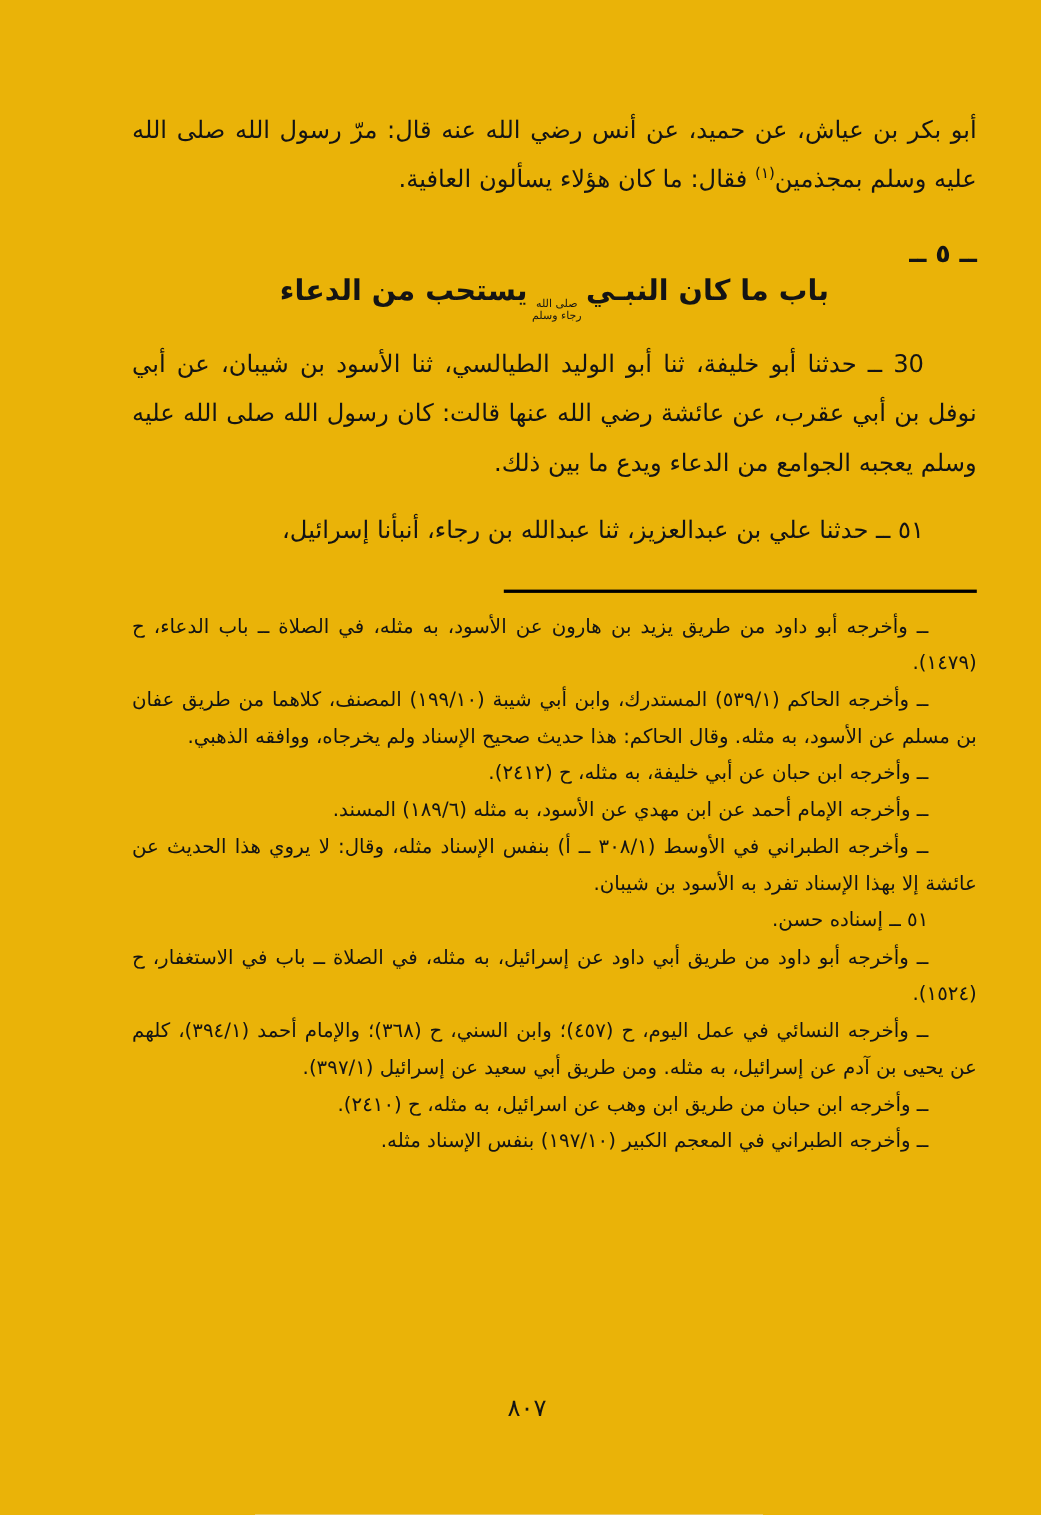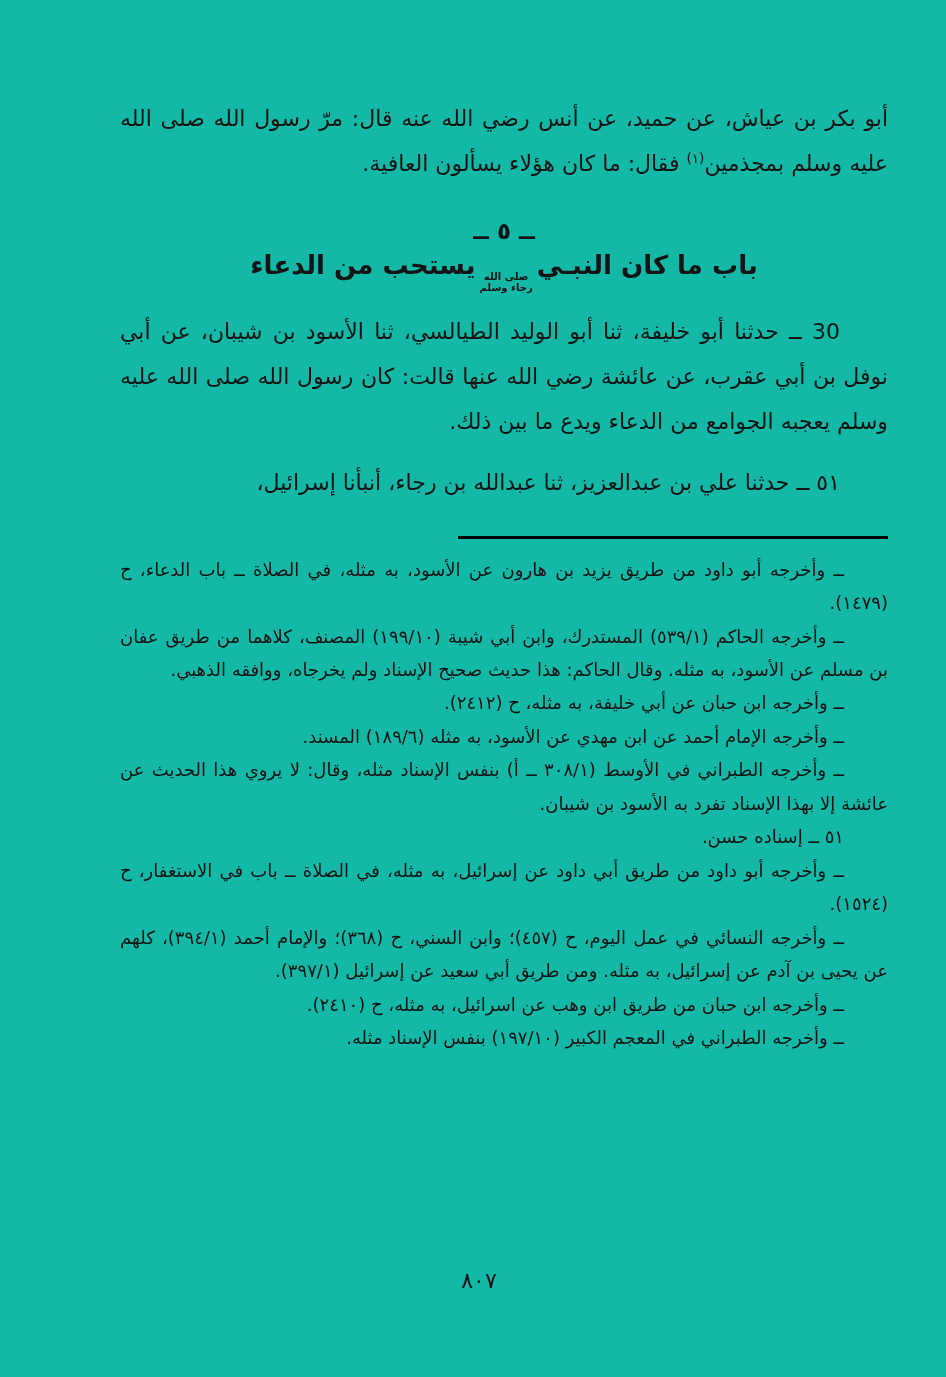--- a/index.html
+++ b/index.html
@@ -5,21 +5,21 @@
   html, body {
     margin: 0;
     padding: 0;
     background: #e8e8e8;
   }
   .page {
     position: relative;
     width: 946px;
     height: 1377px;
     margin: 0 auto;
-    background: #14b8a6;
+    background: #eab308;
     color: #141414;
     direction: rtl;
     font-family: "DejaVu Sans", sans-serif;
     overflow: hidden;
   }
   .content {
     padding: 96px 58px 0 120px; 
   }
   .para {
     margin: 0;
@@ -31,39 +31,39 @@
   .hadith {
     text-indent: 48px;
     margin-top: 16px;
   }
   .sup {
     font-size: 0.62em;
     vertical-align: super;
     line-height: 0;
   }
   .section-marker {
-    text-align: center;
+    text-align: right;
     font-size: 23px;
     font-weight: bold;
     margin: 32px 0 4px 0;
     letter-spacing: 2px;
   }
   .heading {
     text-align: center;
     font-size: 26px;
     font-weight: bold;
     margin: 6px 0 16px 0;
   }
   .saw {
     display: inline-flex;
     flex-direction: column;
     align-items: center;
     font-size: 10px;
     line-height: 1.1;
-    font-weight: bold;
+    font-weight: normal;
     vertical-align: -6px;
     margin: 0 4px;
     justify-content: center;
   }
   .fn-sep {
     border: none;
     border-top: 3px solid #000;
     width: 430px;
     margin: 30px 0 14px auto; 
   }

